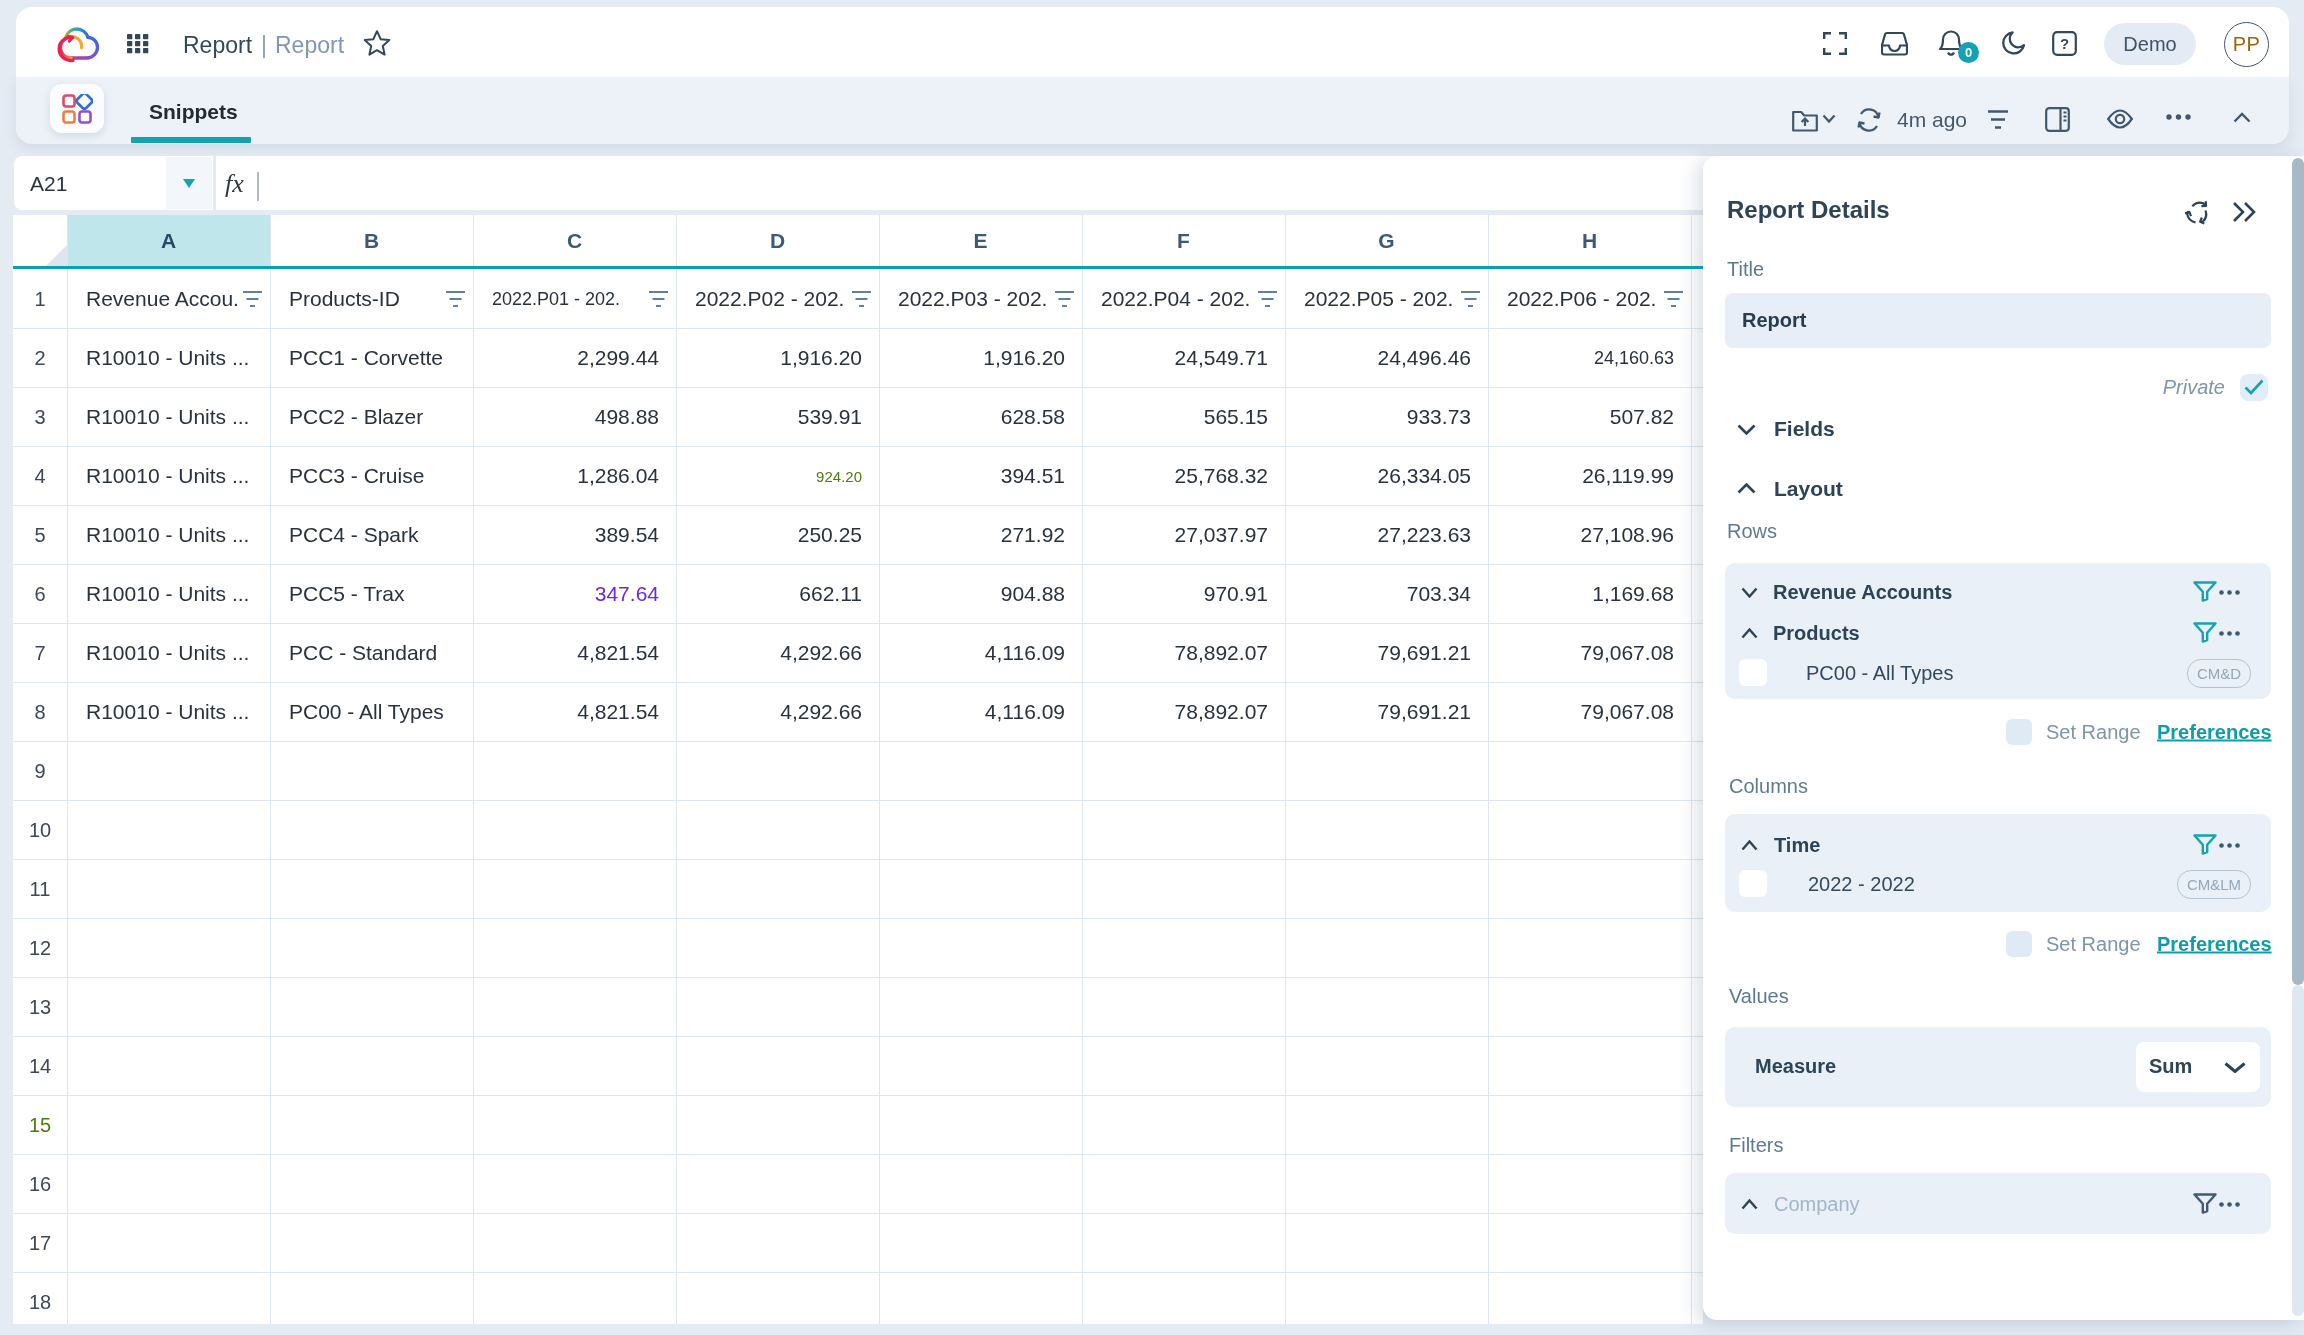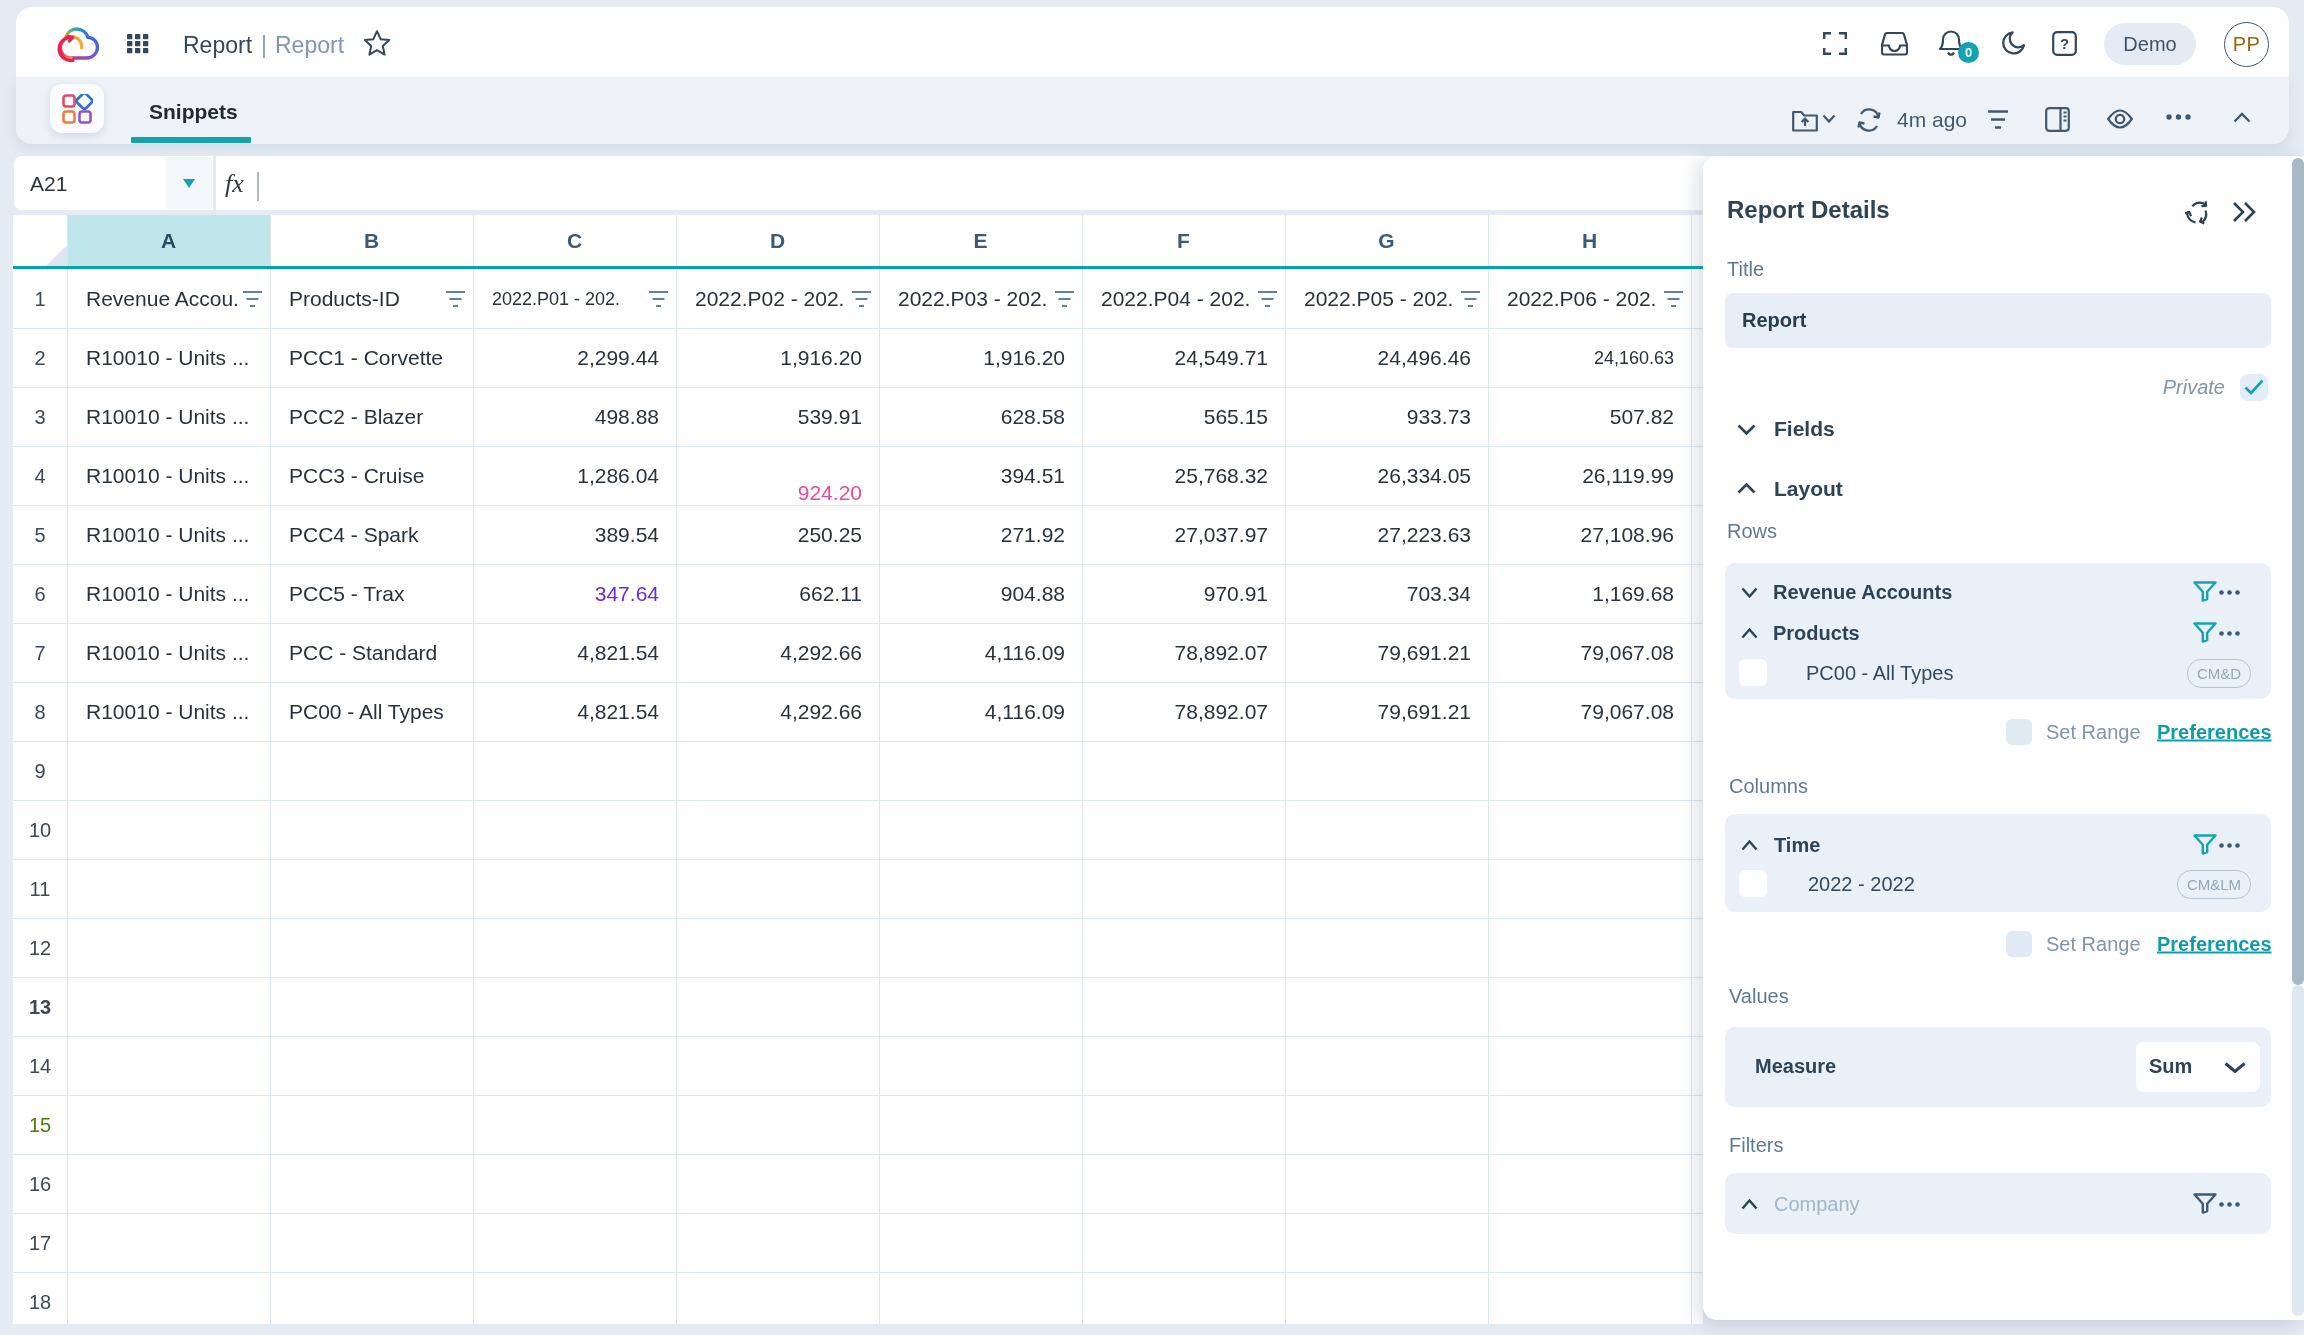--- a/index.html
+++ b/index.html
@@ -156,21 +156,21 @@
 <div style="position:absolute;left:27.0px;top:201.5px;transform:translate(-50%,-50%);font-size:20px;color:#3d4854;">3</div>
 <div style="position:absolute;left:27.0px;top:260.5px;transform:translate(-50%,-50%);font-size:20px;color:#3d4854;">4</div>
 <div style="position:absolute;left:27.0px;top:319.5px;transform:translate(-50%,-50%);font-size:20px;color:#3d4854;">5</div>
 <div style="position:absolute;left:27.0px;top:378.5px;transform:translate(-50%,-50%);font-size:20px;color:#3d4854;">6</div>
 <div style="position:absolute;left:27.0px;top:437.5px;transform:translate(-50%,-50%);font-size:20px;color:#3d4854;">7</div>
 <div style="position:absolute;left:27.0px;top:496.5px;transform:translate(-50%,-50%);font-size:20px;color:#3d4854;">8</div>
 <div style="position:absolute;left:27.0px;top:555.5px;transform:translate(-50%,-50%);font-size:20px;color:#3d4854;">9</div>
 <div style="position:absolute;left:27.0px;top:614.5px;transform:translate(-50%,-50%);font-size:20px;color:#3d4854;">10</div>
 <div style="position:absolute;left:27.0px;top:673.5px;transform:translate(-50%,-50%);font-size:20px;color:#3d4854;">11</div>
 <div style="position:absolute;left:27.0px;top:732.5px;transform:translate(-50%,-50%);font-size:20px;color:#3d4854;">12</div>
-<div style="position:absolute;left:27.0px;top:791.5px;transform:translate(-50%,-50%);font-size:20px;color:#3d4854;font-weight:bold;">13</div>
+<div style="position:absolute;left:27.0px;top:791.5px;transform:translate(-50%,-50%);font-size:20px;color:#3d4854;">13</div>
 <div style="position:absolute;left:27.0px;top:850.5px;transform:translate(-50%,-50%);font-size:20px;color:#3d4854;">14</div>
 <div style="position:absolute;left:27.0px;top:909.5px;transform:translate(-50%,-50%);font-size:20px;color:#4d7c0f;">15</div>
 <div style="position:absolute;left:27.0px;top:968.5px;transform:translate(-50%,-50%);font-size:20px;color:#3d4854;">16</div>
 <div style="position:absolute;left:27.0px;top:1027.5px;transform:translate(-50%,-50%);font-size:20px;color:#3d4854;">17</div>
 <div style="position:absolute;left:27.0px;top:1086.5px;transform:translate(-50%,-50%);font-size:20px;color:#3d4854;">18</div>
 <div style="position:absolute;left:73px;top:83.5px;transform:translateY(-50%);font-size:21px;color:#29323c;">Revenue Accou.</div>
 <svg style="position:absolute;left:229px;top:74.5px" width="21" height="18" viewBox="0 0 21 18" fill="none">
       <path d="M1 2 h19 M4.5 9 h12 M8 16 h5" stroke="#5f82a0" stroke-width="2.2"></path>
     </svg>
 <div style="position:absolute;left:276px;top:83.5px;transform:translateY(-50%);font-size:21px;color:#29323c;">Products-ID</div>
@@ -213,21 +213,21 @@
 <div style="position:absolute;left:276px;top:201.5px;transform:translateY(-50%);font-size:21px;color:#29323c;">PCC2 - Blazer</div>
 <div style="position:absolute;right:1044px;top:201.5px;transform:translateY(-50%);font-size:21px;color:#29323c;">498.88</div>
 <div style="position:absolute;right:841px;top:201.5px;transform:translateY(-50%);font-size:21px;color:#29323c;">539.91</div>
 <div style="position:absolute;right:638px;top:201.5px;transform:translateY(-50%);font-size:21px;color:#29323c;">628.58</div>
 <div style="position:absolute;right:435px;top:201.5px;transform:translateY(-50%);font-size:21px;color:#29323c;">565.15</div>
 <div style="position:absolute;right:232px;top:201.5px;transform:translateY(-50%);font-size:21px;color:#29323c;">933.73</div>
 <div style="position:absolute;right:29px;top:201.5px;transform:translateY(-50%);font-size:21px;color:#29323c;">507.82</div>
 <div style="position:absolute;left:73px;top:260.5px;transform:translateY(-50%);font-size:21px;color:#29323c;">R10010 - Units ...</div>
 <div style="position:absolute;left:276px;top:260.5px;transform:translateY(-50%);font-size:21px;color:#29323c;">PCC3 - Cruise</div>
 <div style="position:absolute;right:1044px;top:260.5px;transform:translateY(-50%);font-size:21px;color:#29323c;">1,286.04</div>
-<div style="position:absolute;right:841px;top:260.5px;transform:translateY(-50%);font-size:21px;color:#ec4899;margin-top:17px;">924.20</div>
+<div style="position:absolute;right:841px;top:260.5px;transform:translateY(-50%);font-size:15px;color:#4d7c0f;">924.20</div>
 <div style="position:absolute;right:638px;top:260.5px;transform:translateY(-50%);font-size:21px;color:#29323c;">394.51</div>
 <div style="position:absolute;right:435px;top:260.5px;transform:translateY(-50%);font-size:21px;color:#29323c;">25,768.32</div>
 <div style="position:absolute;right:232px;top:260.5px;transform:translateY(-50%);font-size:21px;color:#29323c;">26,334.05</div>
 <div style="position:absolute;right:29px;top:260.5px;transform:translateY(-50%);font-size:21px;color:#29323c;">26,119.99</div>
 <div style="position:absolute;left:73px;top:319.5px;transform:translateY(-50%);font-size:21px;color:#29323c;">R10010 - Units ...</div>
 <div style="position:absolute;left:276px;top:319.5px;transform:translateY(-50%);font-size:21px;color:#29323c;">PCC4 - Spark</div>
 <div style="position:absolute;right:1044px;top:319.5px;transform:translateY(-50%);font-size:21px;color:#29323c;">389.54</div>
 <div style="position:absolute;right:841px;top:319.5px;transform:translateY(-50%);font-size:21px;color:#29323c;">250.25</div>
 <div style="position:absolute;right:638px;top:319.5px;transform:translateY(-50%);font-size:21px;color:#29323c;">271.92</div>
 <div style="position:absolute;right:435px;top:319.5px;transform:translateY(-50%);font-size:21px;color:#29323c;">27,037.97</div>

